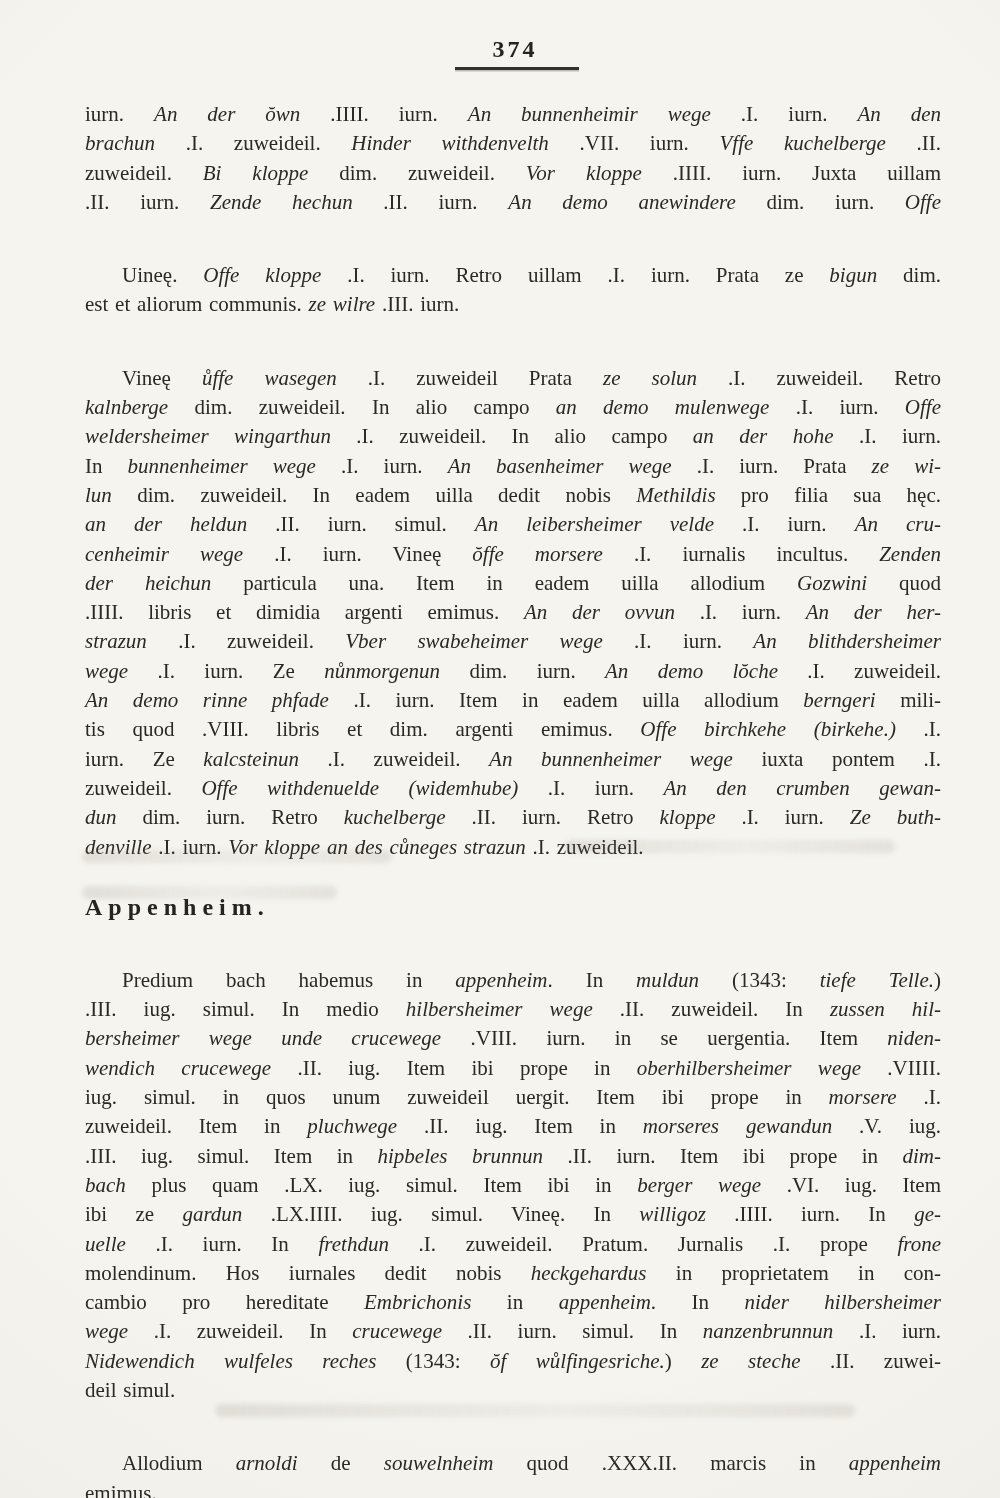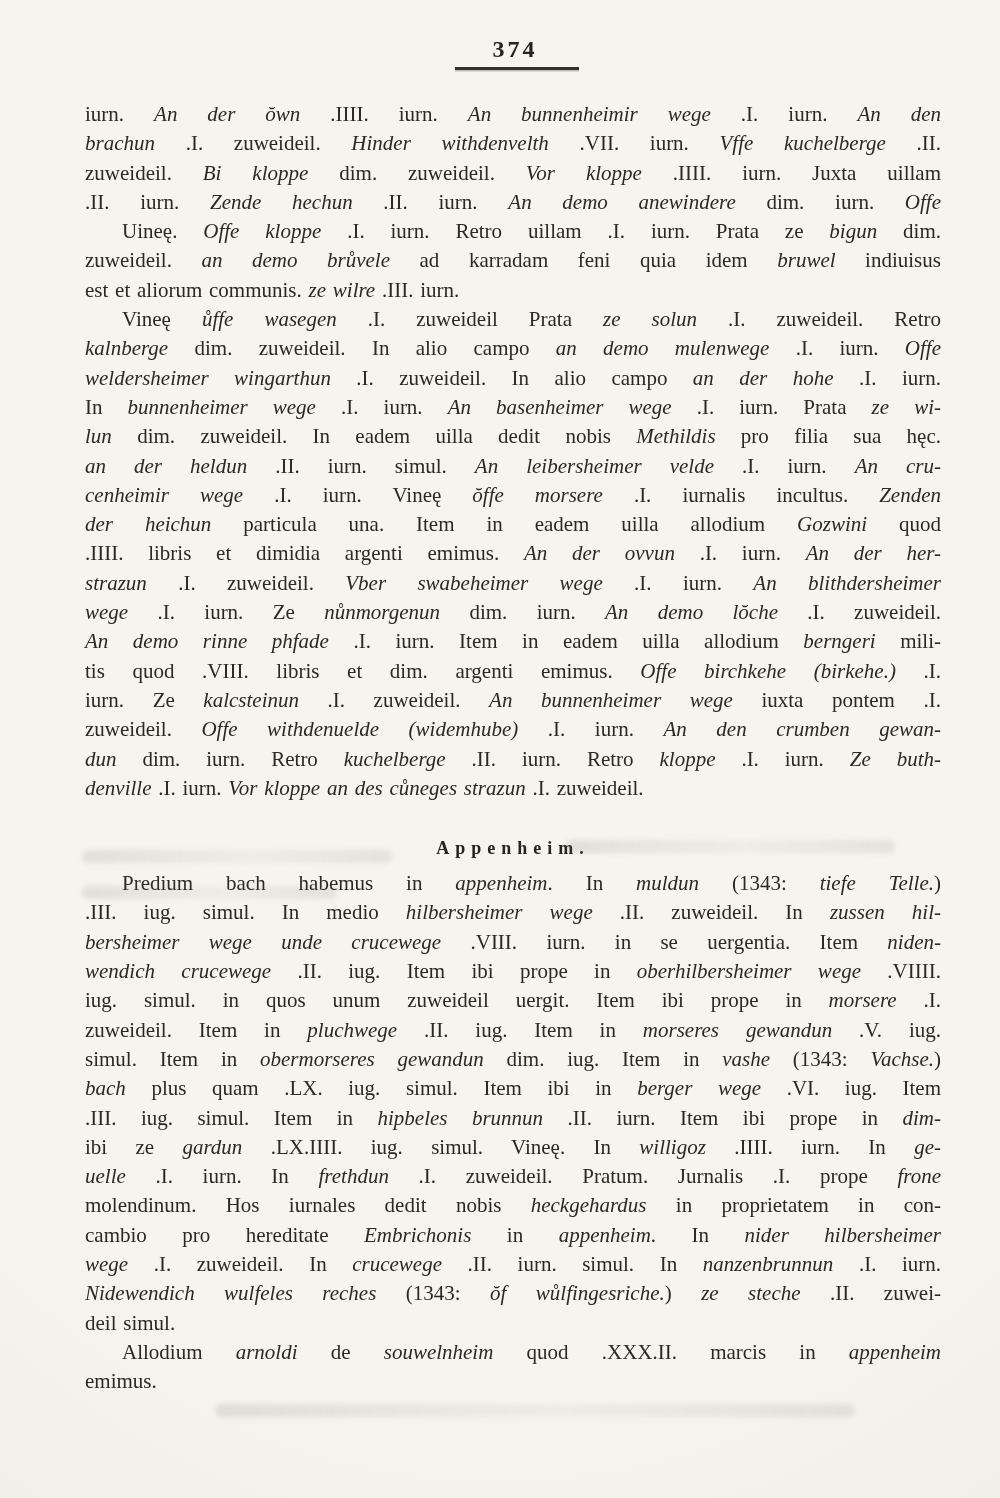--- a/index.html
+++ b/index.html
@@ -23,24 +23,24 @@
     background:#34302a;
     box-shadow:0 1.5px 0 rgba(52,48,42,.28);
   }
   .text-block {
     position:absolute; left:85px; top:100px; width:856px;
     font-size:21px; line-height:29.3px; color:#2c2822;
     word-spacing:1.5px;
   }
   .line { text-align:justify; text-align-last:justify; }
   .line.last { text-align-last:left; }
-  .para.indent .line:first-child { text-indent:37px; }
+  .para.indent .line:first-child { text-indent:37px;margin-top:44px; }
   .it { font-style:italic; }
   .heading {
-    text-align:center; font-weight:bold; font-size:18px;
+    text-align:left; font-weight:bold; font-size:24px;
     letter-spacing:6px; margin:30px 0 6px 0; line-height:30px;
     color:#262320;
   }
   .smudge {
     position:absolute; height:13px; border-radius:7px;
     background:linear-gradient(90deg, rgba(122,116,104,.16), rgba(122,116,104,.05) 55%, rgba(122,116,104,.14));
     filter:blur(2.5px);
   }
 </style>
 </head>
@@ -52,21 +52,20 @@
 
   <div class="text-block">
       <div class="para">
         <div class="line"><span>iurn. </span><span class="it">An der ŏwn</span><span> .IIII. iurn. </span><span class="it">An bunnenheimir wege</span><span> .I. iurn. </span><span class="it">An den</span></div>
         <div class="line"><span class="it">brachun</span><span> .I. zuweideil. </span><span class="it">Hinder withdenvelth</span><span> .VII. iurn. </span><span class="it">Vffe kuchelberge</span><span> .II.</span></div>
         <div class="line"><span>zuweideil. </span><span class="it">Bi kloppe</span><span> dim. zuweideil. </span><span class="it">Vor kloppe</span><span> .IIII. iurn. Juxta uillam</span></div>
         <div class="line"><span>.II. iurn. </span><span class="it">Zende hechun</span><span> .II. iurn. </span><span class="it">An demo anewindere</span><span> dim. iurn. </span><span class="it">Offe</span></div>
       </div>
       <div class="para indent">
         <div class="line"><span>Uineę. </span><span class="it">Offe kloppe</span><span> .I. iurn. Retro uillam .I. iurn. Prata ze </span><span class="it">bigun</span><span> dim.</span></div>
-        <div class="line"><span>zuweideil. </span><span class="it">an demo brůvele</span><span> ad karradam feni quia idem </span><span class="it">bruwel</span><span> indiuisus</span></div>
         <div class="line last"><span>est et aliorum communis. </span><span class="it">ze wilre</span><span> .III. iurn.</span></div>
       </div>
       <div class="para indent">
         <div class="line"><span>Vineę </span><span class="it">ůffe wasegen</span><span> .I. zuweideil Prata </span><span class="it">ze solun</span><span> .I. zuweideil. Retro</span></div>
         <div class="line"><span class="it">kalnberge</span><span> dim. zuweideil. In alio campo </span><span class="it">an demo mulenwege</span><span> .I. iurn. </span><span class="it">Offe</span></div>
         <div class="line"><span class="it">weldersheimer wingarthun</span><span> .I. zuweideil. In alio campo </span><span class="it">an der hohe</span><span> .I. iurn.</span></div>
         <div class="line"><span>In </span><span class="it">bunnenheimer wege</span><span> .I. iurn. </span><span class="it">An basenheimer wege</span><span> .I. iurn. Prata </span><span class="it">ze wi-</span></div>
         <div class="line"><span class="it">lun</span><span> dim. zuweideil. In eadem uilla dedit nobis </span><span class="it">Methildis</span><span> pro filia sua hęc.</span></div>
         <div class="line"><span class="it">an der heldun</span><span> .II. iurn. simul. </span><span class="it">An leibersheimer velde</span><span> .I. iurn. </span><span class="it">An cru-</span></div>
         <div class="line"><span class="it">cenheimir wege</span><span> .I. iurn. Vineę </span><span class="it">ŏffe morsere</span><span> .I. iurnalis incultus. </span><span class="it">Zenden</span></div>
@@ -82,23 +81,22 @@
         <div class="line last"><span class="it">denville</span><span> .I. iurn. </span><span class="it">Vor kloppe an des cůneges strazun</span><span> .I. zuweideil.</span></div>
       </div>
       <div class="heading">Appenheim.</div>
       <div class="para indent">
         <div class="line"><span>Predium bach habemus in </span><span class="it">appenheim</span><span>. In </span><span class="it">muldun</span><span> (1343: </span><span class="it">tiefe Telle.</span><span>)</span></div>
         <div class="line"><span>.III. iug. simul. In medio </span><span class="it">hilbersheimer wege</span><span> .II. zuweideil. In </span><span class="it">zussen hil-</span></div>
         <div class="line"><span class="it">bersheimer wege unde crucewege</span><span> .VIII. iurn. in se uergentia. Item </span><span class="it">niden-</span></div>
         <div class="line"><span class="it">wendich crucewege</span><span> .II. iug. Item ibi prope in </span><span class="it">oberhilbersheimer wege</span><span> .VIIII.</span></div>
         <div class="line"><span>iug. simul. in quos unum zuweideil uergit. Item ibi prope in </span><span class="it">morsere</span><span> .I.</span></div>
         <div class="line"><span>zuweideil. Item in </span><span class="it">pluchwege</span><span> .II. iug. Item in </span><span class="it">morseres gewandun</span><span> .V. iug.</span></div>
-        <div class="line"><span>simul. Item in </span><span class="it">obermorseres gewandun</span><span> dim. iug. Item in </span><span class="it">vashe</span><span> (1343: </span><span class="it">Vachse.</span><span>)</span></div>
+        <div class="line"><span>.III. iug. simul. Item in </span><span class="it">hipbeles brunnun</span><span> .II. iurn. Item ibi prope in </span><span class="it">dim-</span></div>
         <div class="line"><span class="it">bach</span><span> plus quam .LX. iug. simul. Item ibi in </span><span class="it">berger wege</span><span> .VI. iug. Item</span></div>
-        <div class="line"><span>.III. iug. simul. Item in </span><span class="it">hipbeles brunnun</span><span> .II. iurn. Item ibi prope in </span><span class="it">dim-</span></div>
         <div class="line"><span>ibi ze </span><span class="it">gardun</span><span> .LX.IIII. iug. simul. Vineę. In </span><span class="it">willigoz</span><span> .IIII. iurn. In </span><span class="it">ge-</span></div>
         <div class="line"><span class="it">uelle</span><span> .I. iurn. In </span><span class="it">frethdun</span><span> .I. zuweideil. Pratum. Jurnalis .I. prope </span><span class="it">frone</span></div>
         <div class="line"><span>molendinum. Hos iurnales dedit nobis </span><span class="it">heckgehardus</span><span> in proprietatem in con-</span></div>
         <div class="line"><span>cambio pro hereditate </span><span class="it">Embrichonis</span><span> in </span><span class="it">appenheim</span><span>. In </span><span class="it">nider hilbersheimer</span></div>
         <div class="line"><span class="it">wege</span><span> .I. zuweideil. In </span><span class="it">crucewege</span><span> .II. iurn. simul. In </span><span class="it">nanzenbrunnun</span><span> .I. iurn.</span></div>
         <div class="line"><span class="it">Nidewendich wulfeles reches</span><span> (1343: </span><span class="it">ŏf wůlfingesriche.</span><span>) </span><span class="it">ze steche</span><span> .II. zuwei-</span></div>
         <div class="line last"><span>deil simul.</span></div>
       </div>
       <div class="para indent">
         <div class="line"><span>Allodium </span><span class="it">arnoldi</span><span> de </span><span class="it">souwelnheim</span><span> quod .XXX.II. marcis in </span><span class="it">appenheim</span></div>

